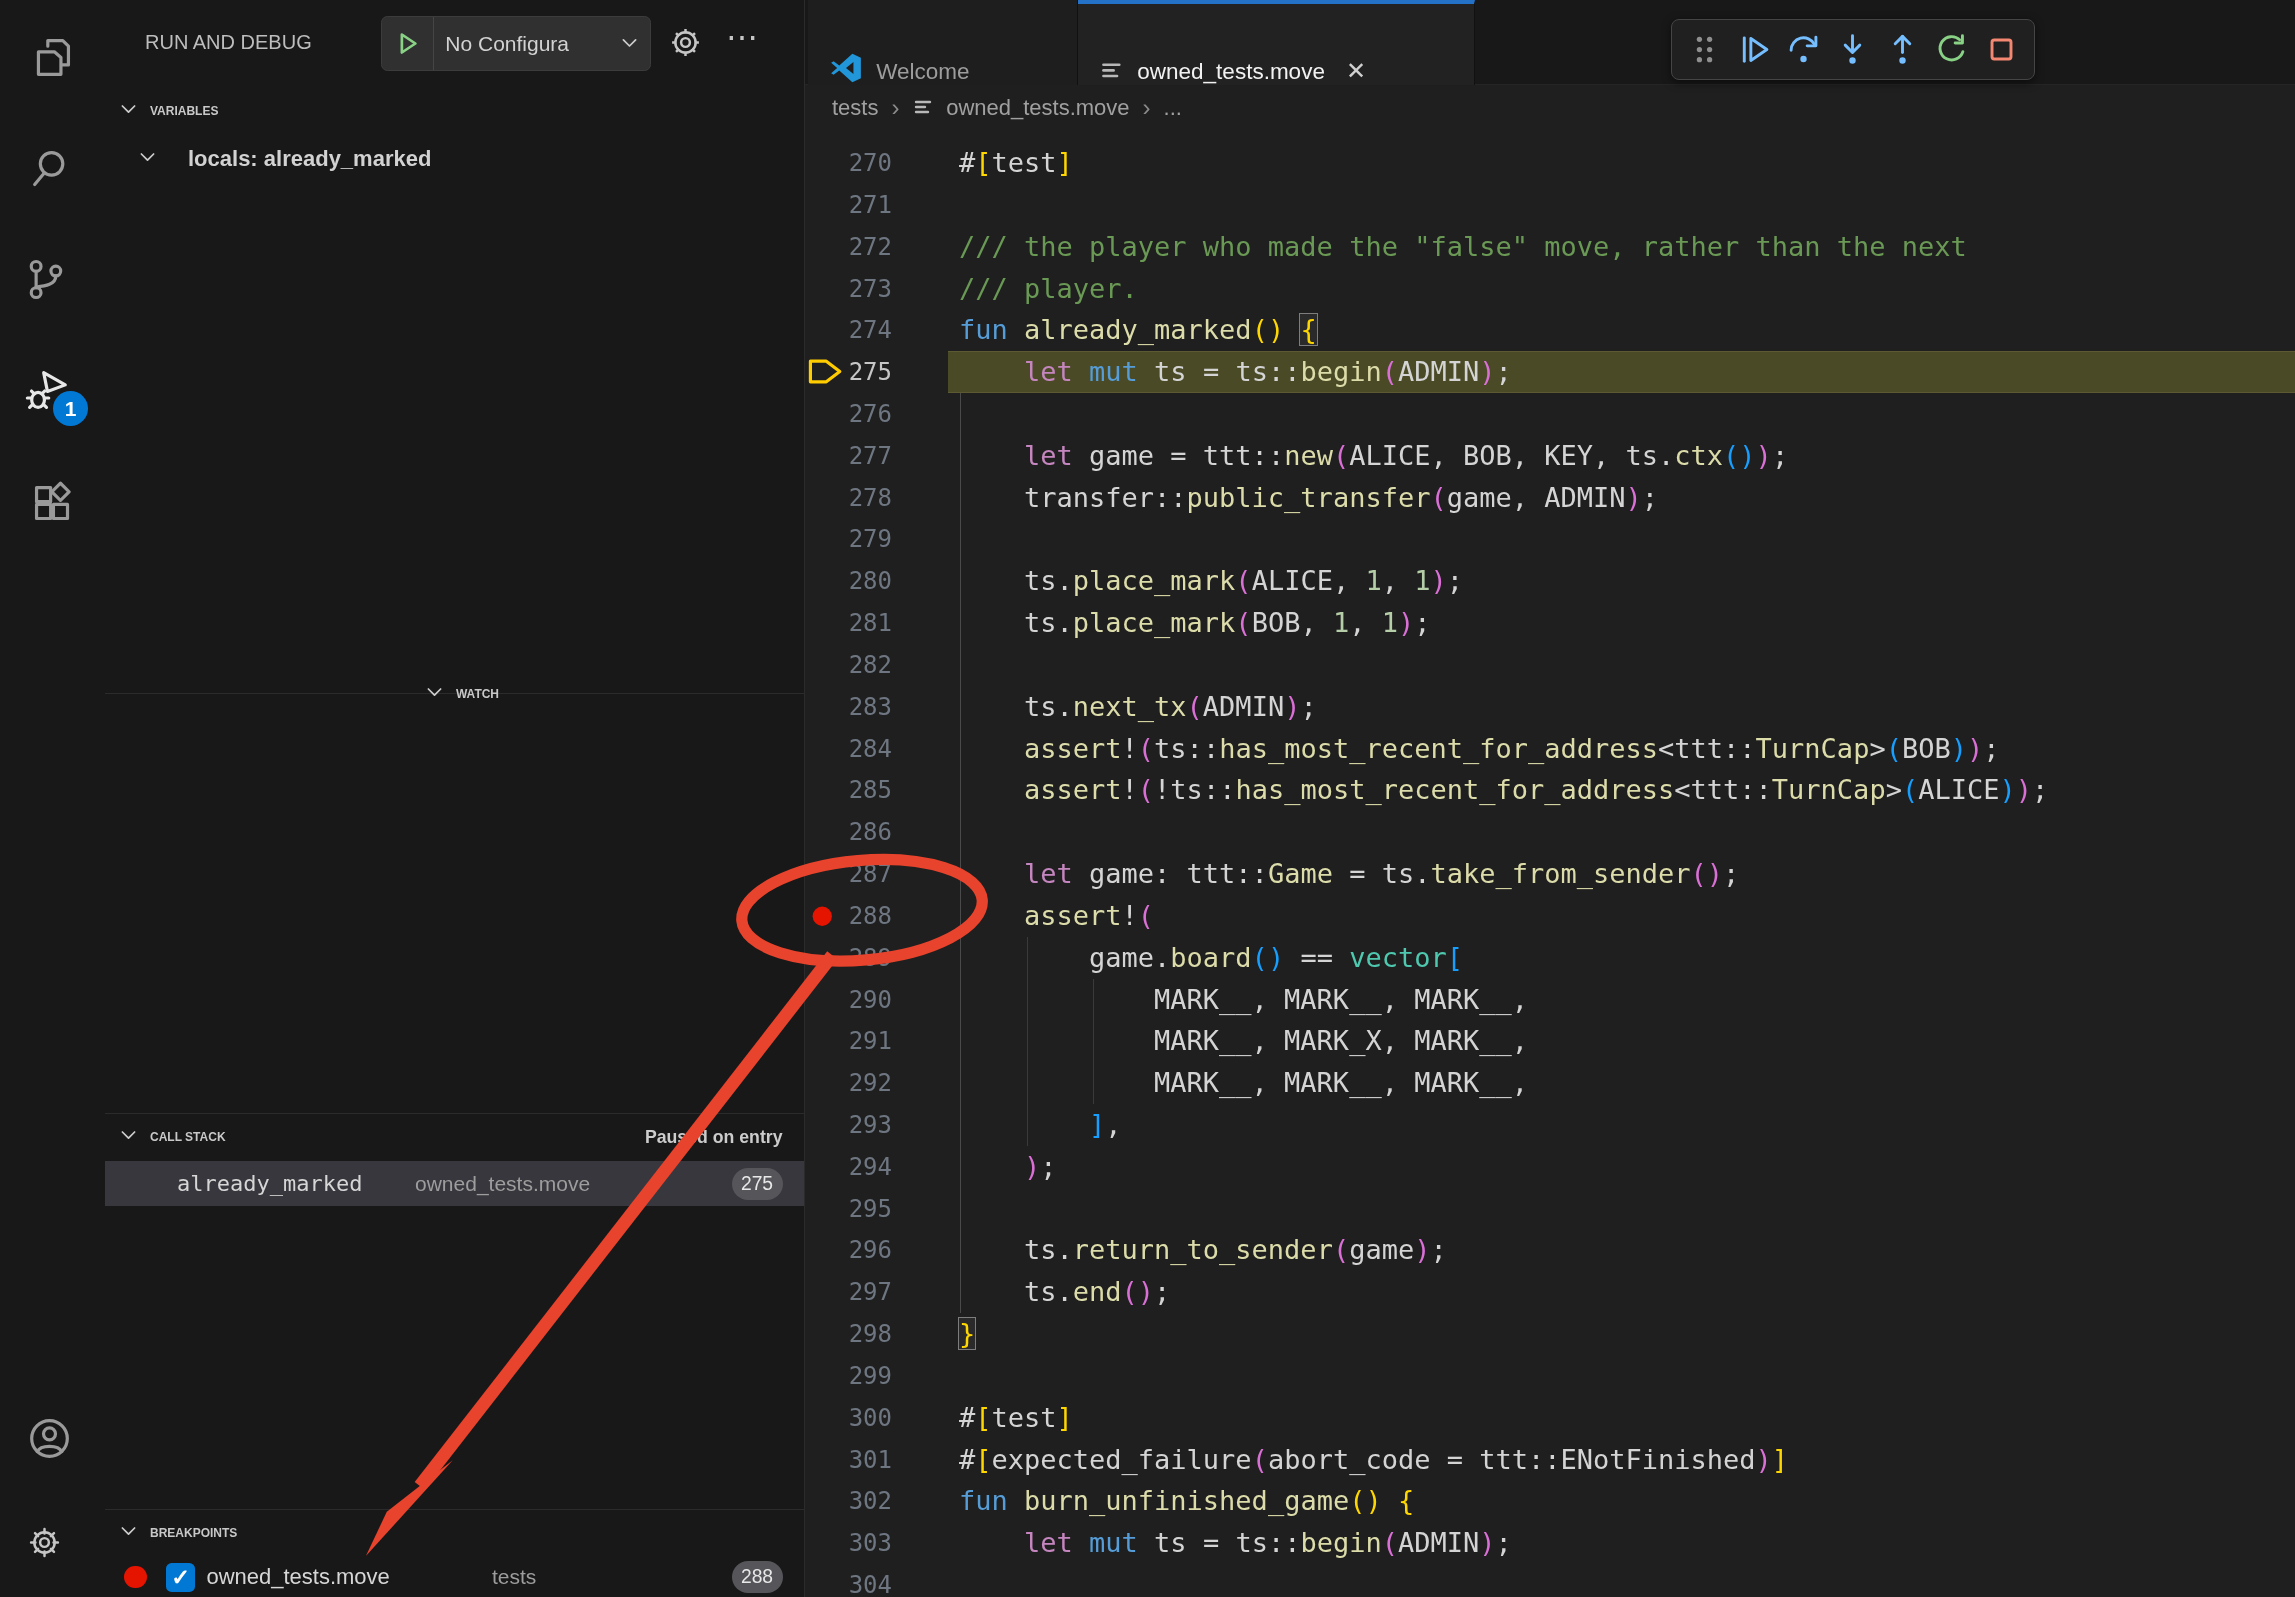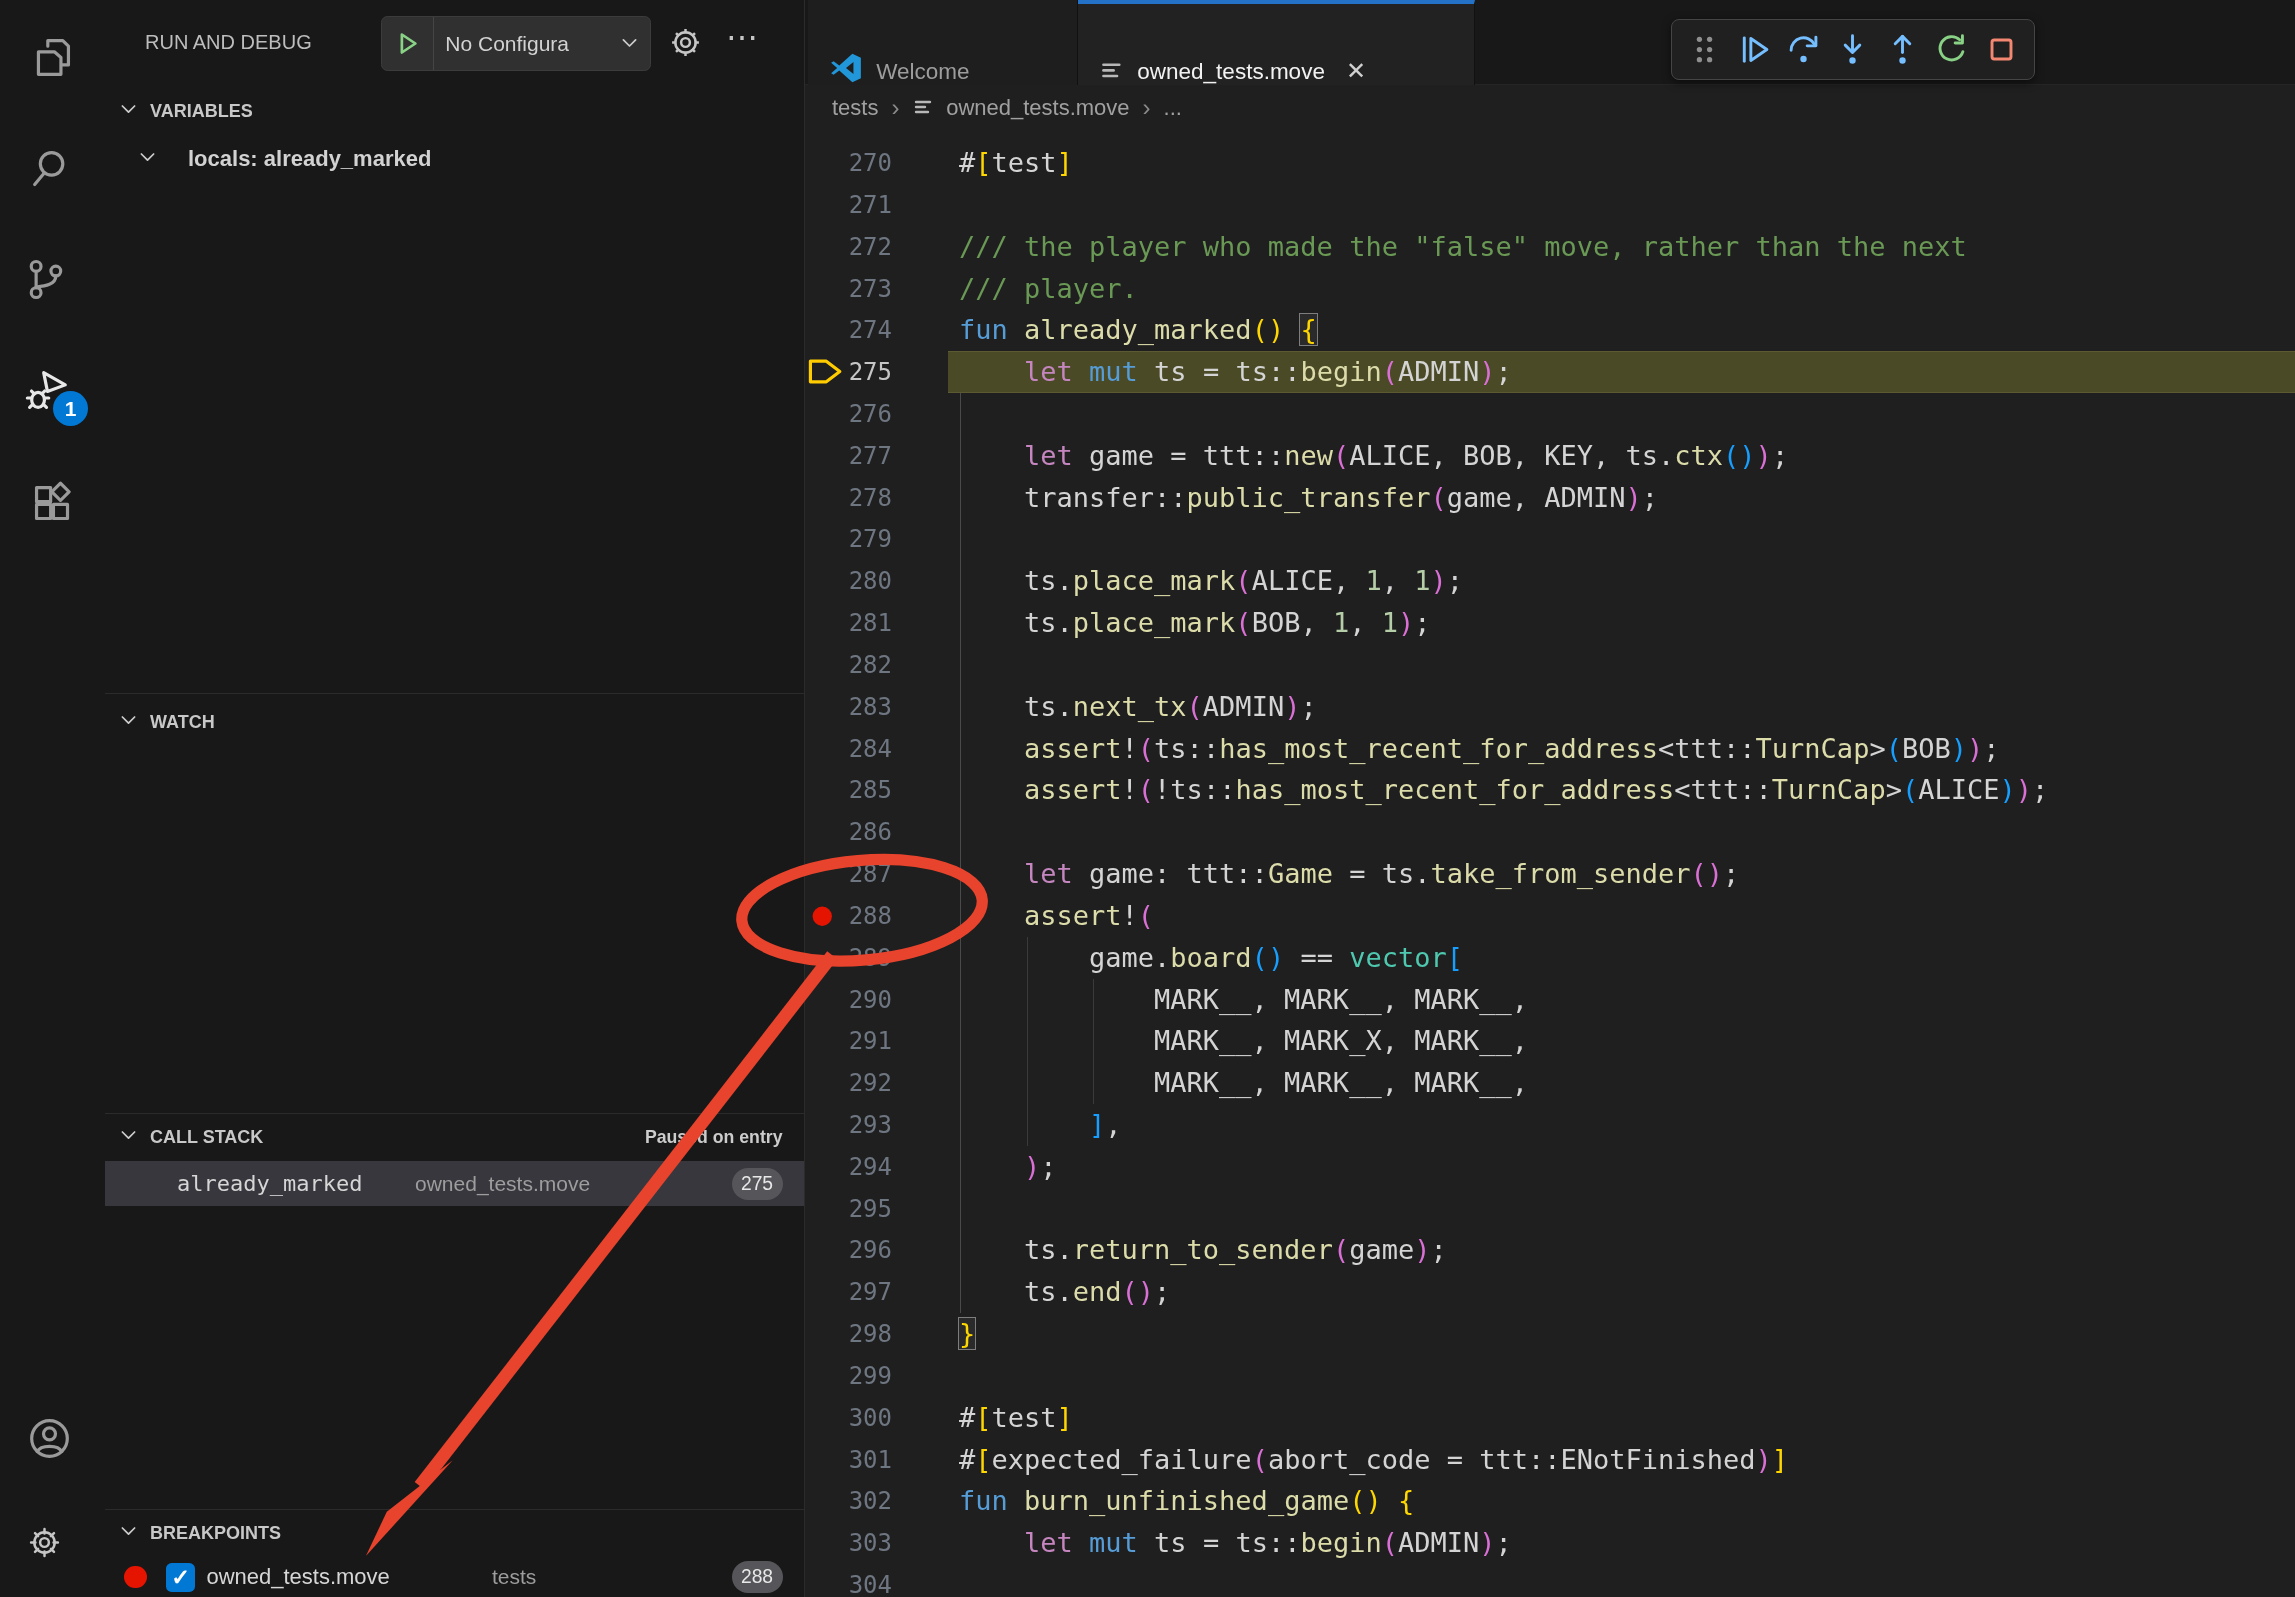--- a/index.html
+++ b/index.html
@@ -21,21 +21,21 @@
   #config-play{width:51px;height:100%;display:flex;align-items:center;justify-content:center;border-right:0.8px solid #454545;}
   #config-play svg{width:27px;height:27px;}
   #config-label{flex:1;padding-left:11.3px;font-size:21px;color:#d2d2d2;white-space:nowrap;overflow:hidden;}
   #config-chevron{padding:0 9.7px 0 1.6px;}
   .chev svg{width:21px;height:21px;stroke:#cccccc;fill:none;stroke-width:2;stroke-linecap:round;stroke-linejoin:round;}
   #sb-gear{position:absolute;left:563px;top:25px;width:35px;height:35px;}
   #sb-gear svg,#bar-gear svg{width:35px;height:35px;stroke:#c5c5c5;fill:none;stroke-width:1.7;}
   #sb-dots{position:absolute;left:621px;top:17.7px;font-size:32px;color:#c5c5c5;letter-spacing:3.2px;}
   .section-header{position:absolute;left:0;width:100%;height:42px;display:flex;align-items:center;}
   .section-header .chev{margin-left:13px;width:24px;}
-  .section-header .sh-label{font-size:18px;font-weight:700;color:#c8c8c8;margin-left:8px;}
+  .section-header .sh-label{font-size:12px;font-weight:700;color:#c8c8c8;margin-left:8px;}
   .sep{position:absolute;left:0;width:100%;height:0;border-top:0.8px solid #2b2b2b;}
   .tree-row{position:absolute;left:0;width:100%;height:42px;display:flex;align-items:center;}
   #locals-row .chev{margin-left:32px;width:24px;}
   #locals-label{font-size:22px;font-weight:600;color:#d2d2d2;margin-left:27px;}
   #paused-badge{position:absolute;right:22.5px;top:0;height:42px;line-height:42px;font-size:17.7px;font-weight:600;color:#cccccc;}
   #callstack-row{position:absolute;left:0;top:1161px;width:100%;height:45px;background:#37373d;display:flex;align-items:center;}
   #cs-fn{margin-left:72px;font-family:"DejaVu Sans Mono",monospace;font-size:22px;color:#d6d6d6;}
   #cs-file{position:absolute;left:310px;font-size:21px;color:#9d9d9d;}
   .pill{position:absolute;right:22.5px;min-width:51px;height:32px;border-radius:16px;background:#55555a;color:#e8e8e8;
         font-size:19.3px;display:flex;align-items:center;justify-content:center;padding:0 6.4px;box-sizing:border-box;}
@@ -179,21 +179,21 @@
       <span class="sh-label">VARIABLES</span>
     </div>
     <div class="tree-row" id="locals-row" style="top:138px;">
       <span class="chev"><svg viewBox="0 0 24 24">
             <path d="M5 8 l7 7 7-7"></path>
           </svg></span>
       <span id="locals-label">locals: already_marked</span>
     </div>
 
     <div class="sep" style="top:693px;"></div>
-    <div class="section-header" style="top:701px;">
+    <div class="section-header" style="top:673px;justify-content:center;">
       <span class="chev"><svg viewBox="0 0 24 24">
             <path d="M5 8 l7 7 7-7"></path>
           </svg></span>
       <span class="sh-label">WATCH</span>
     </div>
 
     <div class="sep" style="top:1113px;"></div>
     <div class="section-header" style="top:1116px;">
       <span class="chev"><svg viewBox="0 0 24 24">
             <path d="M5 8 l7 7 7-7"></path>

